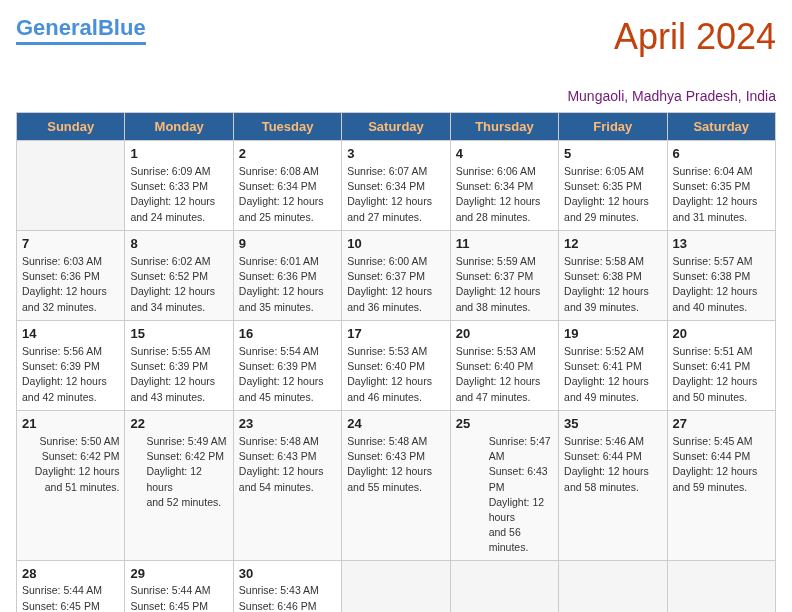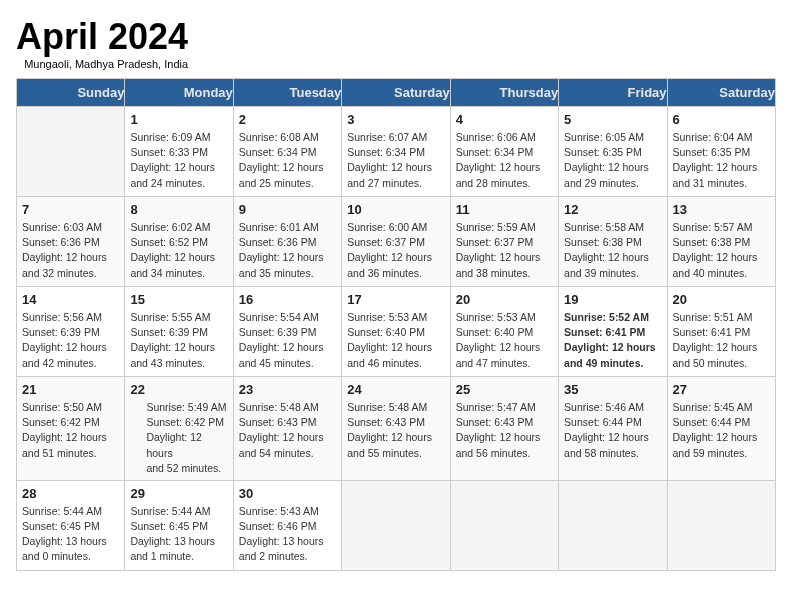--- a/index.html
+++ b/index.html
@@ -34,39 +34,40 @@
       width: 100%;
       height: 3px;
       background: #4a90d9;
       margin-top: 2px;
     }
     .title-section {
       text-align: right;
     }
     .month-title {
       font-size: 36px;
-      font-weight: bold;
-      color: #000000;
+      font-weight: normal;
+      color: #c2410c;
     }
     .location {
-      font-size: 11px;
-      color: #000000;
+      font-size: 14px;
+      color: #701a75;
+      margin-top: 30px;
     }
     table {
       width: 100%;
       border-collapse: collapse;
       table-layout: fixed;
     }
     thead tr th {
       background-color: #2a6099;
-      color: #e5e5e5;
+      color: #fdba74;
       font-size: 13px;
       font-weight: bold;
-      padding: 6px 0;
-      text-align: right;
+      padding: 6px 20px;
+      text-align: center;
       border: 1px solid #ccc;
     }
     tbody tr td {
       vertical-align: top;
       border: 1px solid #ccc;
       padding: 4px 5px;
       height: 90px;
       background: #fff;
       font-size: 10.5px;
       color: #222;
@@ -86,20 +87,26 @@
       color: #333;
     }
     .empty-cell {
       background: #f5f5f5 !important;
     }
   </style>
 </head>
 <body>
 
 <div class="header-section">
+  <div class="logo">
+    <div class="logo-text">
+      <span>General</span><span style="color:#4a90d9">Blue</span>
+    </div>
+    <div class="logo-underline"></div>
+  </div>
   <div class="title-section">
     <div class="month-title">April 2024</div>
     <div class="location">Mungaoli, Madhya Pradesh, India</div>
   </div>
 </div>
 
 <table>
   <thead>
     <tr>
     <th>Sunday</th>
@@ -239,37 +246,37 @@
         </td>
         <td>
           <span class="day-number">20</span>
           <div class="cell-content" style="white-space: pre-line;">Sunrise: 5:53 AM
 Sunset: 6:40 PM
 Daylight: 12 hours
 and 47 minutes.</div>
         </td>
         <td>
           <span class="day-number">19</span>
-          <div class="cell-content" style="white-space: pre-line; font-weight: bold;">Sunrise: 5:52 AM
+          <div class="cell-content" style="white-space: pre-line;">Sunrise: 5:52 AM
 Sunset: 6:41 PM
 Daylight: 12 hours
 and 49 minutes.</div>
         </td>
         <td>
           <span class="day-number">20</span>
           <div class="cell-content" style="white-space: pre-line;">Sunrise: 5:51 AM
 Sunset: 6:41 PM
 Daylight: 12 hours
 and 50 minutes.</div>
         </td>
       </tr>
       <tr>
         <td>
           <span class="day-number">21</span>
-          <div class="cell-content" style="white-space: pre-line;">Sunrise: 5:50 AM
+          <div class="cell-content" style="white-space: pre-line; text-align: right;">Sunrise: 5:50 AM
 Sunset: 6:42 PM
 Daylight: 12 hours
 and 51 minutes.</div>
         </td>
         <td>
           <span class="day-number">22</span>
           <div class="cell-content" style="white-space: pre-line; margin-left: 16px;">Sunrise: 5:49 AM
 Sunset: 6:42 PM
 Daylight: 12 hours
 and 52 minutes.</div>
@@ -283,21 +290,21 @@
         </td>
         <td>
           <span class="day-number">24</span>
           <div class="cell-content" style="white-space: pre-line;">Sunrise: 5:48 AM
 Sunset: 6:43 PM
 Daylight: 12 hours
 and 55 minutes.</div>
         </td>
         <td>
           <span class="day-number">25</span>
-          <div class="cell-content" style="white-space: pre-line;">Sunrise: 5:47 AM
+          <div class="cell-content" style="white-space: pre-line; margin-left: 33px;">Sunrise: 5:47 AM
 Sunset: 6:43 PM
 Daylight: 12 hours
 and 56 minutes.</div>
         </td>
         <td>
           <span class="day-number">35</span>
           <div class="cell-content" style="white-space: pre-line;">Sunrise: 5:46 AM
 Sunset: 6:44 PM
 Daylight: 12 hours
 and 58 minutes.</div>

